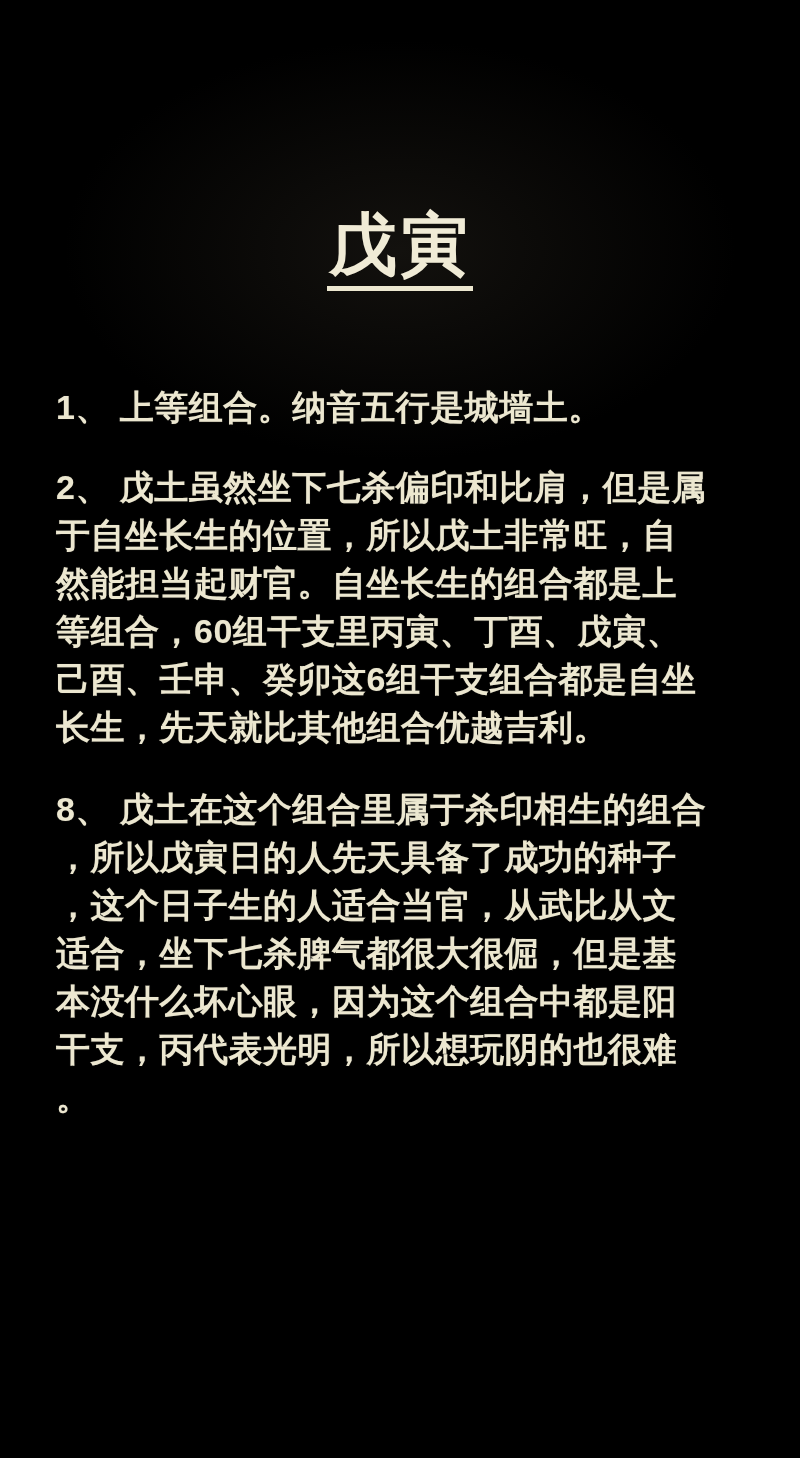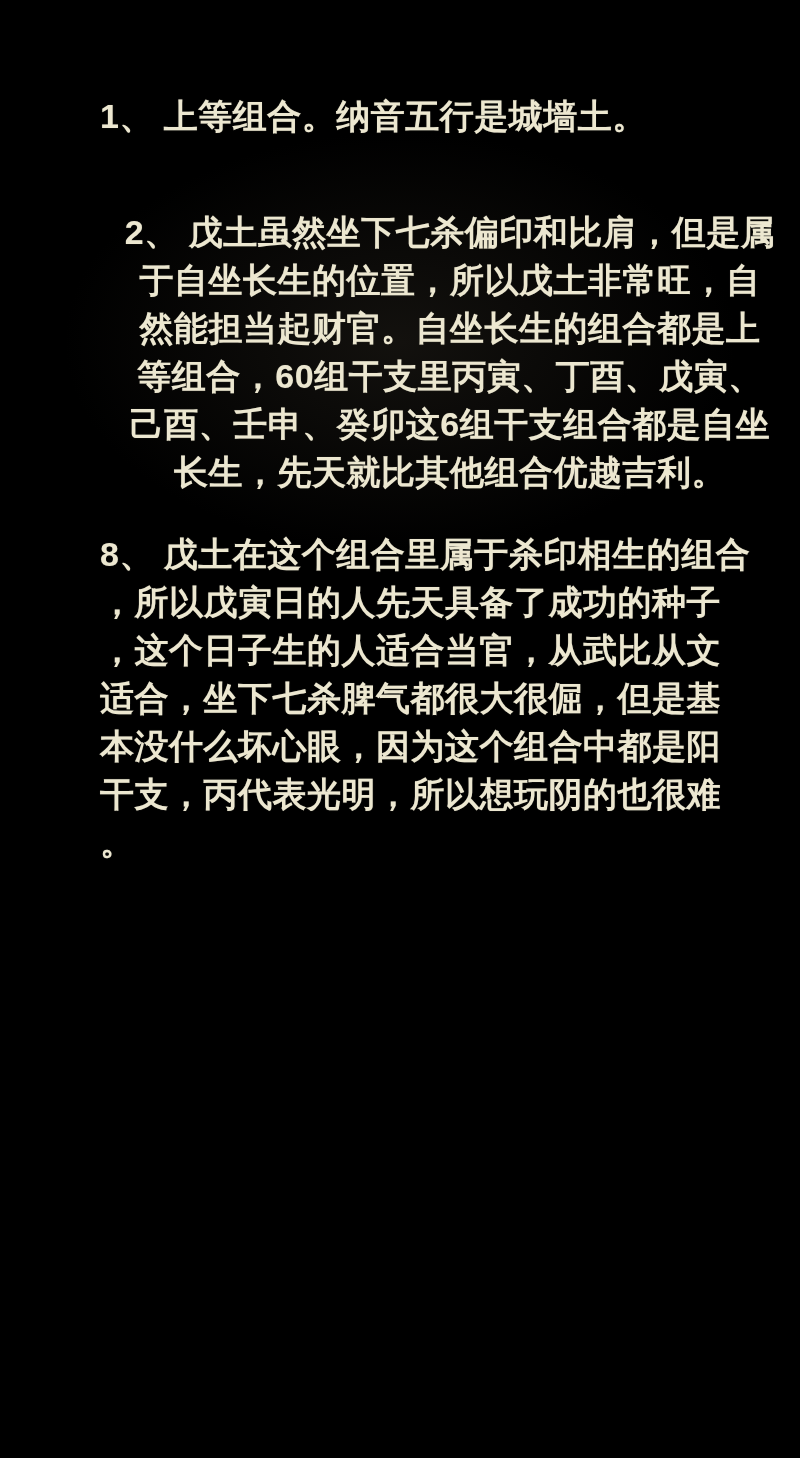--- a/index.html
+++ b/index.html
@@ -32,40 +32,41 @@
     letter-spacing: 3px;
     color: #f0ebd6;
   }
   .title-text {
     display: inline-block;
     padding: 0 2px 8px 2px;
     border-bottom: 5px solid #ece7d0;
   }
   .content {
     margin-top: 92px;
-    padding-left: 100px;
+    padding-left: 56px;
     width: 700px;
   }
   .para {
     margin: 0;
     font-size: 34px;
     font-weight: 700;
     line-height: 48px;
     letter-spacing: 0.5px;
     color: #ece7d0;
     white-space: pre-line;
     text-shadow: 0 0 1px rgba(236, 231, 208, 0.35);
   }
-  .para--p2 { margin-top: 68px; text-align: center; }
+  .para--p2 { margin-top: 32px; }
   .para--p3 { margin-top: 34px; }
 </style>
 </head>
 <body>
 
 <div class="poster">
+  <h1 class="title"><span class="title-text">戊寅</span></h1>
 
   <div class="content">
     <p class="para para--p1">1、 上等组合。纳音五行是城墙土。</p>
     <p class="para para--p2">2、 戊土虽然坐下七杀偏印和比肩，但是属
 于自坐长生的位置，所以戊土非常旺，自
 然能担当起财官。自坐长生的组合都是上
 等组合，60组干支里丙寅、丁酉、戊寅、
 己酉、壬申、癸卯这6组干支组合都是自坐
 长生，先天就比其他组合优越吉利。</p>
     <p class="para para--p3">8、 戊土在这个组合里属于杀印相生的组合

